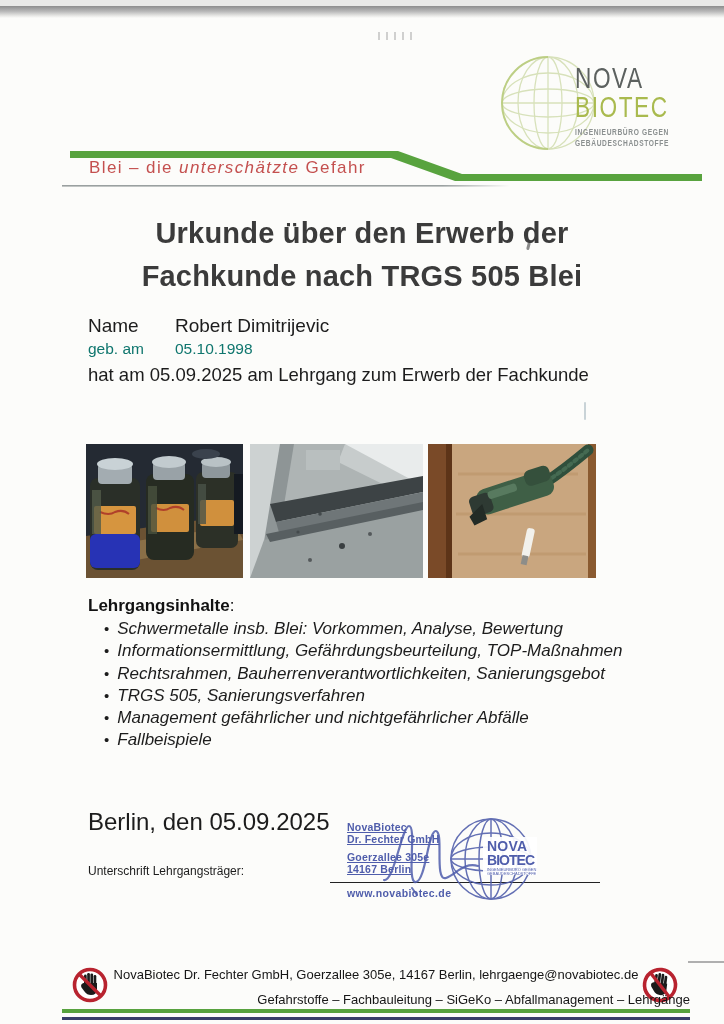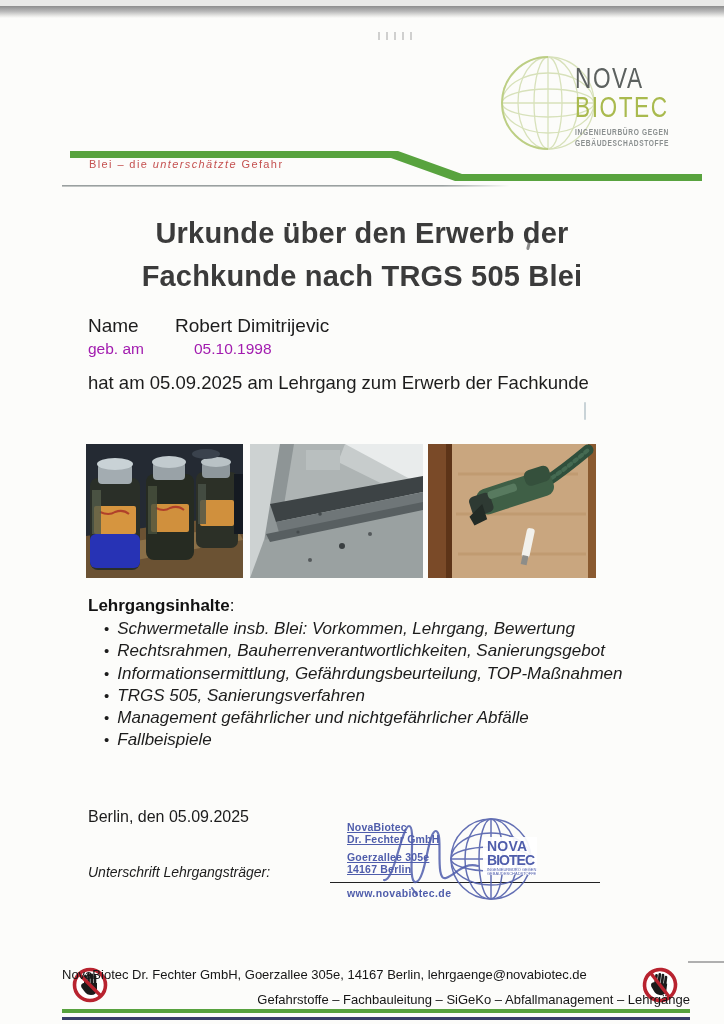--- a/index.html
+++ b/index.html
@@ -19,66 +19,66 @@
 
   
   .logo-globe{position:absolute;left:498px;top:46px;width:104px;height:104px;}
   .logo-text{position:absolute;left:575px;top:58px;transform:scaleX(.78);transform-origin:left top;white-space:nowrap;}
   .logo-nova{font-size:29px;line-height:29px;letter-spacing:2px;color:#5c615f;font-weight:500;}
   .logo-biotec{font-size:29px;line-height:29px;letter-spacing:2px;color:#a9ba4e;font-weight:500;}
   .logo-tagline{margin-top:5px;font-size:8.5px;line-height:10.5px;letter-spacing:.8px;color:#8b9090;font-weight:600;}
 
   
   .banner-svg{position:absolute;left:0;top:140px;width:724px;height:46px;}
-  .banner-title{position:absolute;left:89px;top:152px;font-size:11px;letter-spacing:1.4px;color:#c4504f;}
+  .banner-title{position:absolute;left:89px;top:152px;font-size:17px;letter-spacing:1.4px;color:#c4504f;}
   .banner-title .it{font-style:italic;}
 
   
   .cert-title{position:absolute;left:0;top:206px;width:724px;text-align:center;
     font-size:29px;font-weight:bold;color:#3b3b3b;line-height:43px;letter-spacing:.2px;}
 
   
   .recipient{position:absolute;left:88px;top:307px;}
   .rec-row{display:flex;}
   .rec-label{width:87px;}
   .row-name{font-size:19px;line-height:25px;color:#1c1c1c;}
-  .row-dob{font-size:15.5px;line-height:22px;color:#a21caf;gap:19px;}
-
-  
-  .statement{position:absolute;left:88px;top:362px;font-size:18.5px;line-height:29.5px;color:#1c1c1c;}
+  .row-dob{font-size:15.5px;line-height:22px;color:#0f766e;}
+
+  
+  .statement{position:absolute;left:88px;top:354px;font-size:18.5px;line-height:29.5px;color:#1c1c1c;}
 
   
   .photos{position:absolute;left:86px;top:438px;width:512px;height:134px;}
   .photo{position:absolute;top:0;height:134px;}
   .photo svg{display:block;}
   .ph1{left:0;width:157px;}
   .ph2{left:164px;width:173px;}
   .ph3{left:342px;width:168px;}
 
   
   .contents-heading{position:absolute;left:88px;top:590px;font-size:17px;color:#121212;}
   .contents-heading .b{font-weight:bold;}
   .contents-list{position:absolute;left:104px;top:612px;margin:0;padding:0;list-style:none;
     font-size:17px;font-style:italic;color:#1c1c1c;}
   .contents-list li{line-height:22.3px;}
   .contents-list li::before{content:"•";font-style:normal;margin-right:8px;font-size:15px;}
 
   
-  .place-date{position:absolute;left:88px;top:802px;font-size:16px;color:#1c1c1c;}
-  .sig-label{position:absolute;left:88px;top:858px;font-size:14px;color:#1c1c1c;font-style:italic;}
+  .place-date{position:absolute;left:88px;top:802px;font-size:24px;color:#1c1c1c;}
+  .sig-label{position:absolute;left:88px;top:858px;font-size:12px;color:#1c1c1c;}
   .sig-line{position:absolute;left:330px;top:876px;width:270px;border-top:1.8px solid #222;}
   .stamp-address{position:absolute;left:347px;top:815px;font-size:10.5px;line-height:12px;
     color:#4f5dab;font-weight:600;letter-spacing:.2px;text-decoration:underline;}
   .stamp-gap{height:6px;}
   .stamp-web{position:absolute;left:347px;top:881px;font-size:10.5px;color:#4f5dab;font-weight:600;letter-spacing:.4px;}
   .stamp-globe{position:absolute;left:447px;top:809px;width:92px;height:88px;}
   .stamp-sig{position:absolute;left:378px;top:806px;width:115px;height:88px;}
 
   
-  .footer-text1{position:absolute;left:62px;top:961px;width:628px;text-align:left;font-size:13px;color:#161616;}
+  .footer-text1{position:absolute;left:62px;top:961px;width:628px;text-align:center;font-size:13px;color:#161616;}
   .footer-text2{position:absolute;left:62px;top:986px;width:628px;text-align:right;font-size:13px;color:#161616;}
   .no-touch{position:absolute;top:960px;width:38px;height:38px;}
   .nt-left{left:71px;}
   .nt-right{left:641px;transform:rotate(7deg);}
   .rule-green{position:absolute;left:62px;top:1003px;width:628px;height:3.5px;background:#57a23e;}
   .rule-navy{position:absolute;left:62px;top:1010.5px;width:628px;height:3.5px;background:#383e6a;}
 </style>
 </head>
 <body>
 
@@ -226,23 +226,23 @@
           <rect x="97" y="112" width="6" height="9" fill="#8d8d89"></rect>
         </g>
       </svg>
     </div>
   </div>
 
   <div class="contents-heading">
     <span class="b">Lehrgangsinhalte</span><span>:</span>
   </div>
   <ul class="contents-list">
-    <li>Schwermetalle insb. Blei: Vorkommen, Lehrgang, Bewertung</li>
+    <li>Schwermetalle insb. Blei: Vorkommen, Analyse, Bewertung</li>
+    <li>Informationsermittlung, Gefährdungsbeurteilung, TOP-Maßnahmen</li>
     <li>Rechtsrahmen, Bauherrenverantwortlichkeiten, Sanierungsgebot</li>
-    <li>Informationsermittlung, Gefährdungsbeurteilung, TOP-Maßnahmen</li>
     <li>TRGS 505, Sanierungsverfahren</li>
     <li>Management gefährlicher und nichtgefährlicher Abfälle</li>
     <li>Fallbeispiele</li>
   </ul>
 
   <div class="place-date">Berlin, den 05.09.2025</div>
   <div class="sig-label">Unterschrift Lehrgangsträger:</div>
   <div class="sig-line"></div>
 
   <div class="stamp-address">

